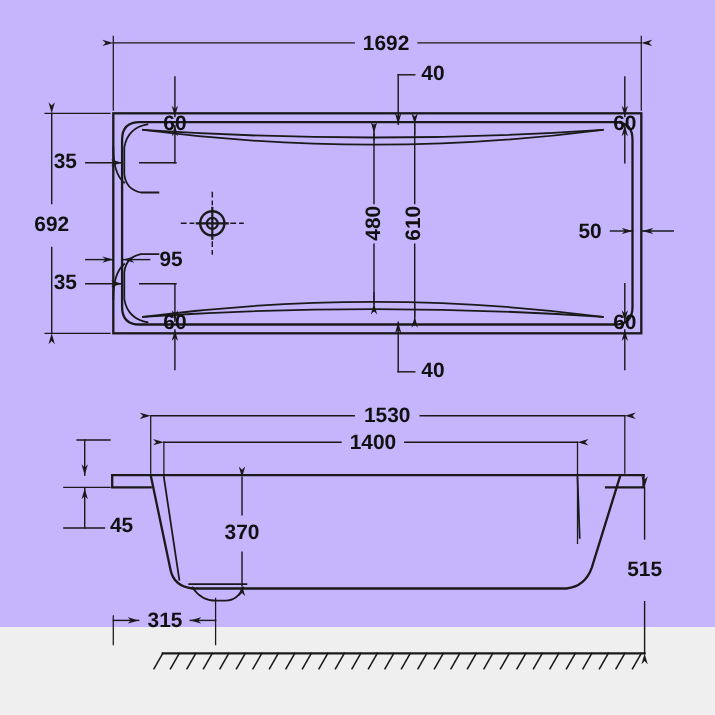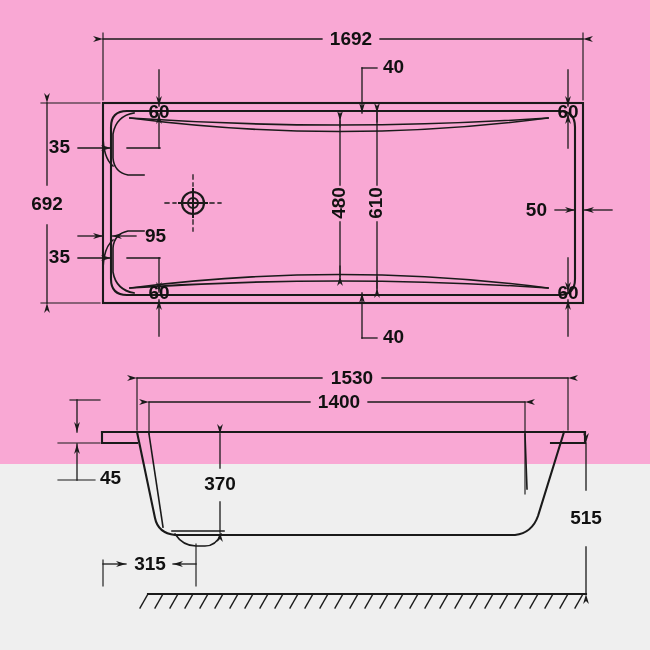--- a/index.html
+++ b/index.html
@@ -9,22 +9,22 @@
   }
   body {
     width: 650px;
     height: 650px;
     font-family: "Liberation Sans", sans-serif;
     overflow: hidden;
   }
   #drawing-root {
     position: relative;
     width: 650px;
-    height: 464px;
-    background: #f9a8d4;
+    height: 570px;
+    background: #c4b5fd;
   }
   svg#tech-drawing {
     display: block;
     width: 650px;
     height: 650px;
   }
   .ln {
     stroke: #1a1a1a;
     fill: none;
     stroke-linecap: square;

